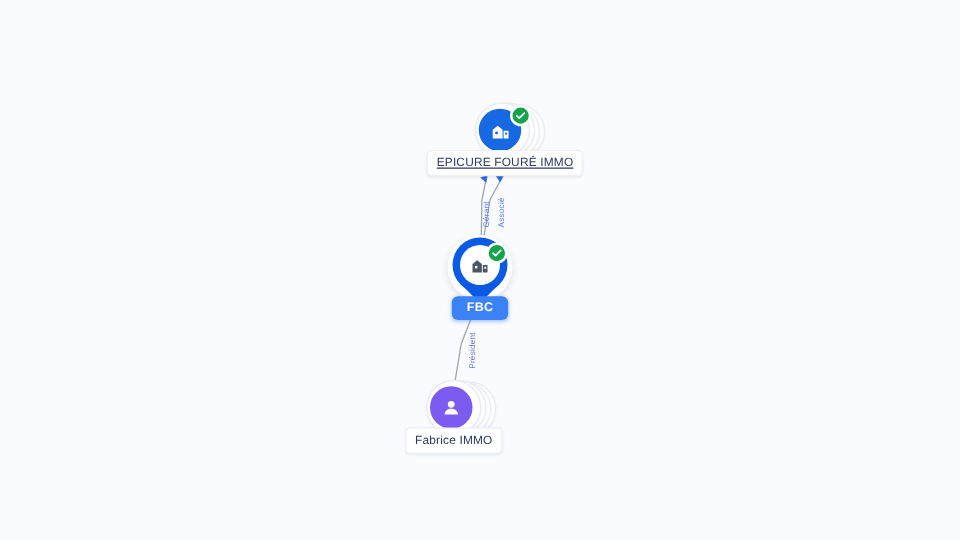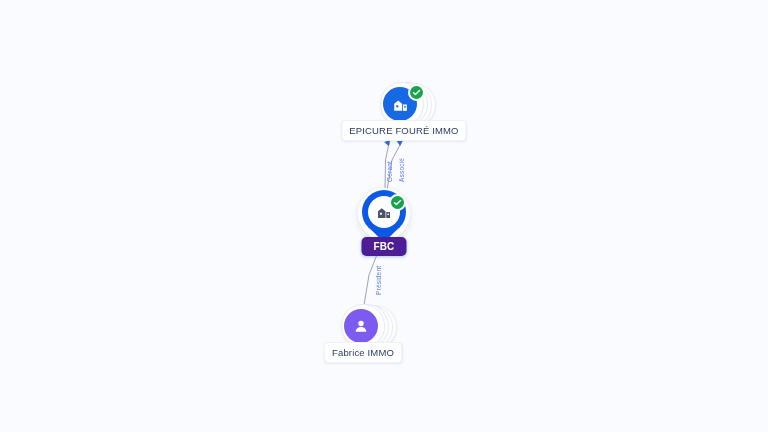--- a/index.html
+++ b/index.html
@@ -150,21 +150,21 @@
     border-radius: 4px;
     letter-spacing: .15px;
   }
   .label.light {
     background: #ffffff;
     color: #2b3a63;
     border: 1px solid #eef1f7;
     box-shadow: 0 1px 2px rgba(25,40,80,.08);
   }
   .label.primary {
-    background: #4c1d95;
+    background: #3b82f6;
     color: #ffffff;
     font-weight: bold;
     border-radius: 5px;
     padding: 3px 12px;
     box-shadow: 0 1px 3px rgba(22,104,227,.35);
     font-size: 10px;
   }
 
   
   .edge-label {
@@ -217,21 +217,21 @@
         <rect x="16.6" y="14" width="2" height="2" fill="#1668e3"></rect>
       </svg>
     </div>
 
     <div class="badge" style="left:3px; top:-19px;">
       <svg width="9" height="9" viewBox="0 0 12 12">
         <path d="M2 6.2 L4.6 8.7 L10 3.2" stroke="#ffffff" stroke-width="1.9" fill="none" stroke-linecap="round" stroke-linejoin="round"></path>
       </svg>
     </div>
 
-    <div class="label light" style="left:-1px; top:17px;">EPICURE FOURÉ IMMO</div>
+    <div class="label light" style="left:-1px; top:17px;text-decoration:underline;">EPICURE FOURÉ IMMO</div>
   </div>
 
   <div class="node" style="left:384px; top:214px;">
 
     <div class="pin-halo"></div>
 
     <div class="pin">
       <div class="pin-tip"></div>
       <div class="pin-body"></div>
       <div class="pin-hole">

